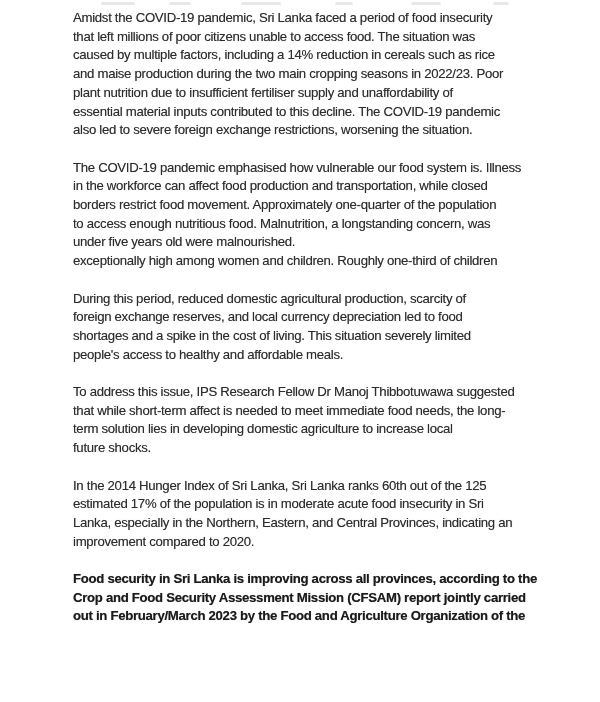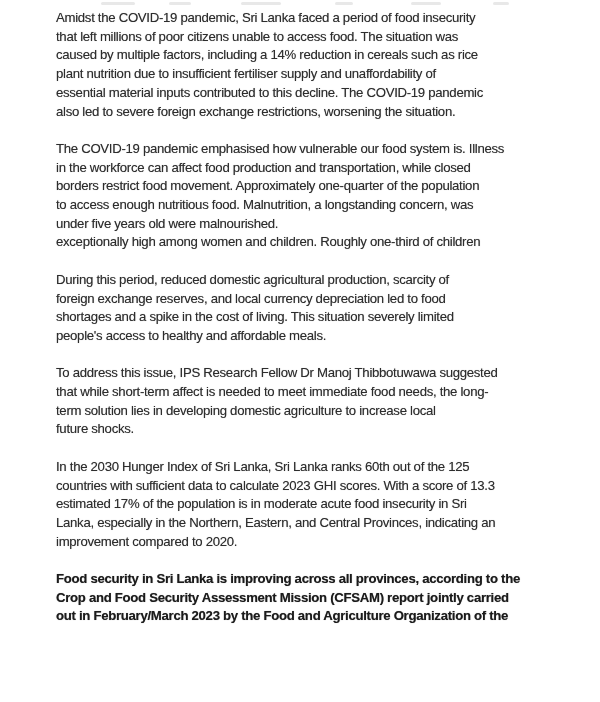--- a/index.html
+++ b/index.html
@@ -38,21 +38,21 @@
   .clipped-remnant i:nth-child(1) { left: 28px;  width: 34px; }
   .clipped-remnant i:nth-child(2) { left: 96px;  width: 22px; }
   .clipped-remnant i:nth-child(3) { left: 168px; width: 40px; }
   .clipped-remnant i:nth-child(4) { left: 262px; width: 18px; }
   .clipped-remnant i:nth-child(5) { left: 338px; width: 30px; }
   .clipped-remnant i:nth-child(6) { left: 420px; width: 16px; }
 
   .content {
     position: absolute;
     top: 9px;
-    left: 56px;
+    left: 73px;
     width: 512px;
   }
 
   .paragraph {
     margin: 0 0 18.7px 0;
     color: #2d2d2d;
     font-size: 13.2px;
     line-height: 18.7px;
     letter-spacing: -0.3px;
     
@@ -83,20 +83,21 @@
       <i></i>
       <i></i>
       <i></i>
   </div>
 
   <div class="content">
     <div class="paragraph">
         <div class="line">Amidst the COVID-19 pandemic, Sri Lanka faced a period of food insecurity</div>
         <div class="line">that left millions of poor citizens unable to access food. The situation was</div>
         <div class="line">caused by multiple factors, including a 14% reduction in cereals such as rice</div>
+        <div class="line">and maise production during the two main cropping seasons in 2022/23. Poor</div>
         <div class="line">plant nutrition due to insufficient fertiliser supply and unaffordability of</div>
         <div class="line">essential material inputs contributed to this decline. The COVID-19 pandemic</div>
         <div class="line">also led to severe foreign exchange restrictions, worsening the situation.</div>
       </div>
 
     <div class="paragraph">
         <div class="line">The COVID-19 pandemic emphasised how vulnerable our food system is. Illness</div>
         <div class="line">in the workforce can affect food production and transportation, while closed</div>
         <div class="line">borders restrict food movement. Approximately one-quarter of the population</div>
         <div class="line">to access enough nutritious food. Malnutrition, a longstanding concern, was</div>
@@ -112,22 +113,21 @@
       </div>
 
     <div class="paragraph">
         <div class="line">To address this issue, IPS Research Fellow Dr Manoj Thibbotuwawa suggested</div>
         <div class="line">that while short-term affect is needed to meet immediate food needs, the long-</div>
         <div class="line">term solution lies in developing domestic agriculture to increase local</div>
         <div class="line">future shocks.</div>
       </div>
 
     <div class="paragraph">
-        <div class="line">In the 2030 Hunger Index of Sri Lanka, Sri Lanka ranks 60th out of the 125</div>
-        <div class="line">countries with sufficient data to calculate 2023 GHI scores. With a score of 13.3</div>
+        <div class="line">In the 2014 Hunger Index of Sri Lanka, Sri Lanka ranks 60th out of the 125</div>
         <div class="line">estimated 17% of the population is in moderate acute food insecurity in Sri</div>
         <div class="line">Lanka, especially in the Northern, Eastern, and Central Provinces, indicating an</div>
         <div class="line">improvement compared to 2020.</div>
       </div>
 
     <div class="paragraph bold">
         <div class="line">Food security in Sri Lanka is improving across all provinces, according to the</div>
         <div class="line">Crop and Food Security Assessment Mission (CFSAM) report jointly carried</div>
         <div class="line">out in February/March 2023 by the Food and Agriculture Organization of the</div>
       </div>

